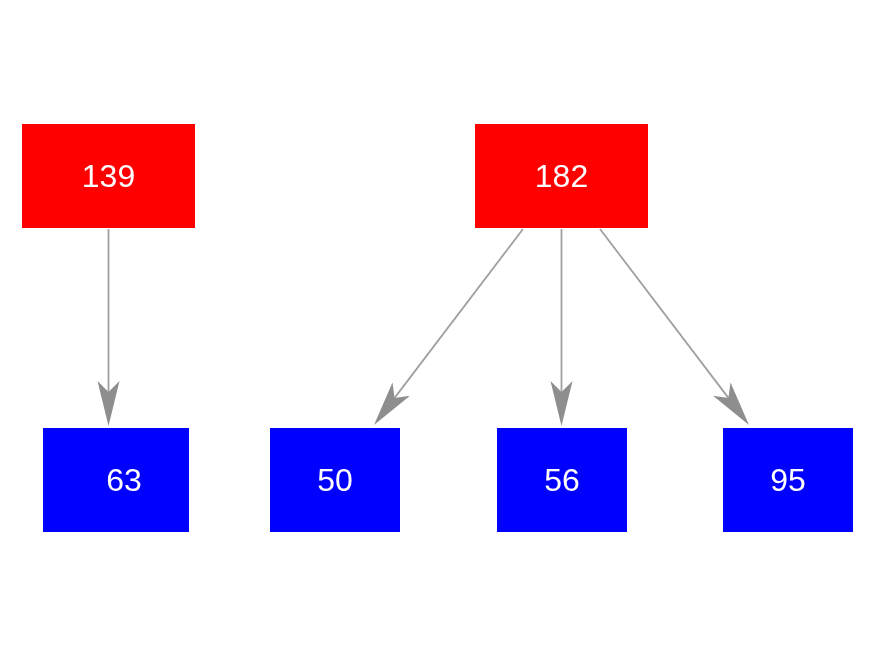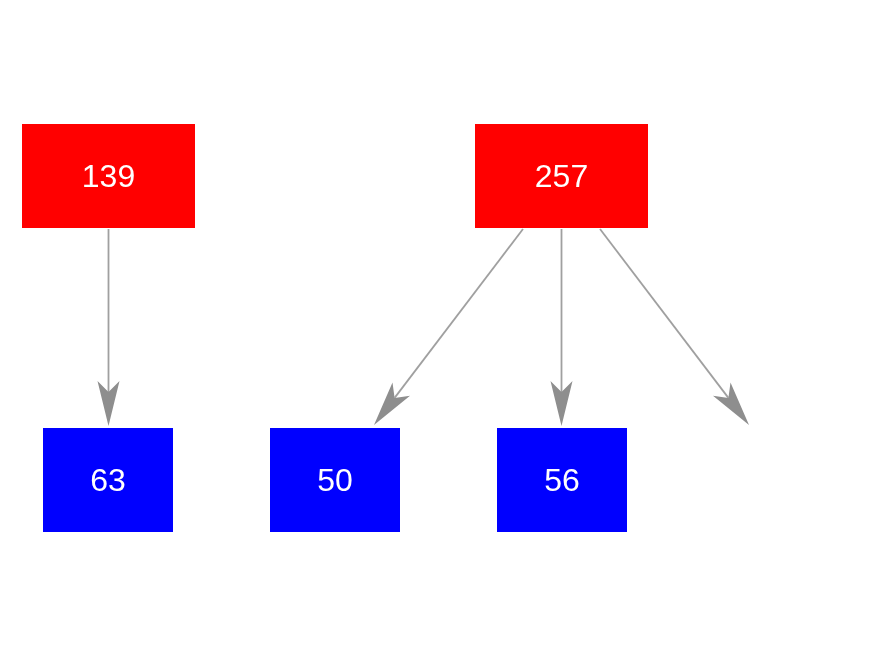--- a/index.html
+++ b/index.html
@@ -51,25 +51,28 @@
       <line x1="561.5" y1="229" x2="561.5" y2="392.0" stroke="#a0a0a0" stroke-width="1.8"></line>
       <polygon points="550.5,381.0 561.5,426 572.5,381.0 561.5,392.0" fill="#8e8e8e"></polygon>
       <line x1="600" y1="229" x2="728.4" y2="397.9" stroke="#a0a0a0" stroke-width="1.8"></line>
       <polygon points="713.0,395.8 749,425 730.5,382.5 728.4,397.9" fill="#8e8e8e"></polygon>
     </svg>
   <div class="nodes-layer" id="nodes-layer">
       <div class="node" style="left: 22px; top: 124px; width: 173px; height: 104px; background: rgb(255, 0, 0); color: rgb(255, 255, 255);">
         <span>139</span>
       </div>
       <div class="node" style="left: 475px; top: 124px; width: 173px; height: 104px; background: rgb(255, 0, 0); color: rgb(255, 255, 255);">
-        <span>257</span>
+        <span>182</span>
       </div>
-      <div class="node" style="left: 43px; top: 428px; width: 130px; height: 104px; background: rgb(0, 0, 255); color: rgb(255, 255, 255);">
+      <div class="node" style="left: 43px; top: 428px; width: 130px; height: 104px; background: rgb(0, 0, 255); color: rgb(255, 255, 255); padding-left: 16px;">
         <span>63</span>
       </div>
       <div class="node" style="left: 270px; top: 428px; width: 130px; height: 104px; background: rgb(0, 0, 255); color: rgb(255, 255, 255);">
         <span>50</span>
       </div>
       <div class="node" style="left: 497px; top: 428px; width: 130px; height: 104px; background: rgb(0, 0, 255); color: rgb(255, 255, 255);">
         <span>56</span>
       </div>
+      <div class="node" style="left: 723px; top: 428px; width: 130px; height: 104px; background: rgb(0, 0, 255); color: rgb(255, 255, 255);">
+        <span>95</span>
+      </div>
     </div>
 </div>
 
 </body></html>

